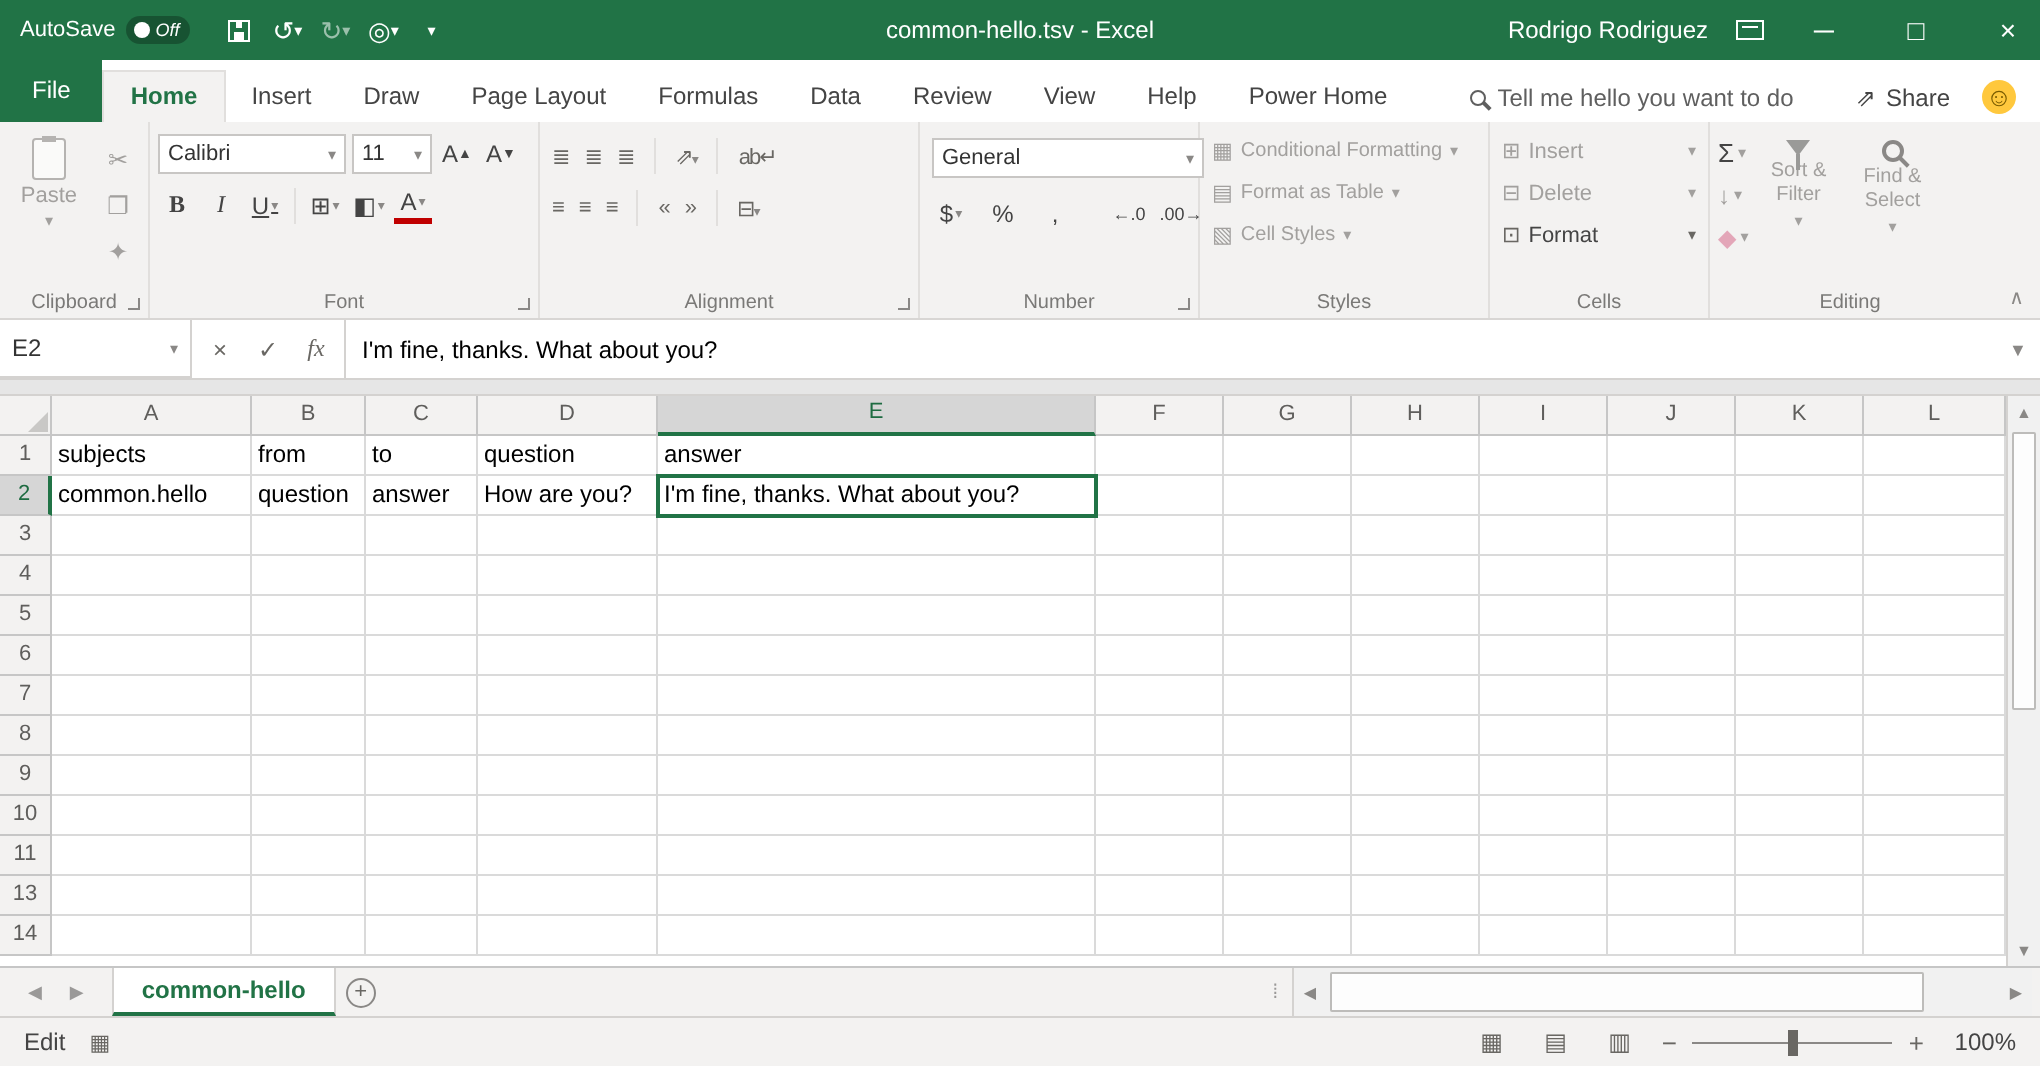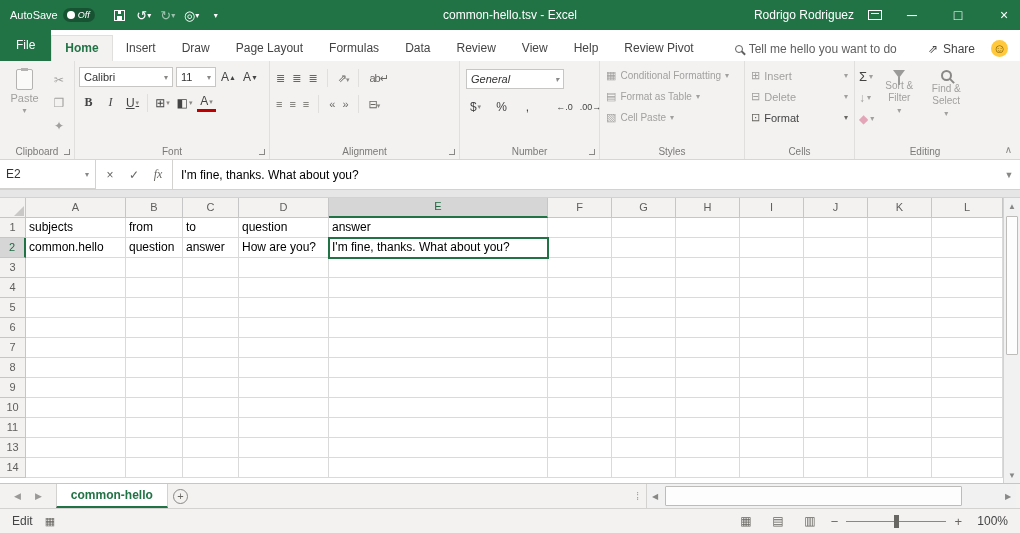--- a/index.html
+++ b/index.html
@@ -209,21 +209,21 @@
       <span class="rtab rtab-file">File</span>
       <span class="rtab rtab-active">Home</span>
       <span class="rtab">Insert</span>
       <span class="rtab">Draw</span>
       <span class="rtab">Page Layout</span>
       <span class="rtab">Formulas</span>
       <span class="rtab">Data</span>
       <span class="rtab">Review</span>
       <span class="rtab">View</span>
       <span class="rtab">Help</span>
-      <span class="rtab">Review Pivot</span>
+      <span class="rtab">Power Home</span>
     </div>
   <div class="tellme">
     <span class="mag"></span>
     <span>Tell me hello you want to do</span>
   </div>
   <div class="tabrow-right">
     <div class="share">
       <span>⇗</span>
       <span>Share</span>
     </div>
@@ -294,21 +294,21 @@
       <span class="alignicon">«</span>
       <span class="alignicon">»</span>
       <span class="vdiv"></span>
       <span class="alignicon">⊟<span class="arr" style="font-size:7px;color:#8a8886">▾</span></span>
     </div>
     <span class="launcher"></span>
     <div class="group-label">Alignment</div>
   </div>
 
   <div class="group" style="width:140px">
-    <div class="combo" style="width:98px; margin:4px 0 8px 2px;font-style:italic;">
+    <div class="combo" style="width:136px; margin:4px 0 8px 2px;">
       <span>General</span>
       <span class="arr">▾</span>
     </div>
     <div class="row" style="gap:7px; margin-left:2px;">
       <span class="fmtbtn mid-ic">$<span class="arr">▾</span></span>
       <span class="fmtbtn mid-ic">%</span>
       <span class="fmtbtn mid-ic">,</span>
       <span class="vdiv"></span>
       <span class="fmtbtn mid-ic" style="font-size:9px">←.0</span>
       <span class="fmtbtn mid-ic" style="font-size:9px">.00→</span>
@@ -323,21 +323,21 @@
       <span style="font-size:10px">Conditional Formatting</span>
       <span class="caret dim-ic">▾</span>
     </div>
     <div class="stylerow">
       <span class="sq dim-ic">▤</span>
       <span style="font-size:10px">Format as Table</span>
       <span class="caret dim-ic">▾</span>
     </div>
     <div class="stylerow">
       <span class="sq dim-ic">▧</span>
-      <span style="font-size:10px">Cell Paste</span>
+      <span style="font-size:10px">Cell Styles</span>
       <span class="caret dim-ic">▾</span>
     </div>
     <div class="group-label">Styles</div>
   </div>
 
   <div class="group" style="width:110px">
     <div class="cellrow">
       <span class="sq dim-ic">⊞</span>
       <span>Insert</span>
       <span class="caret dim-ic" style="margin-left:auto">▾</span>

